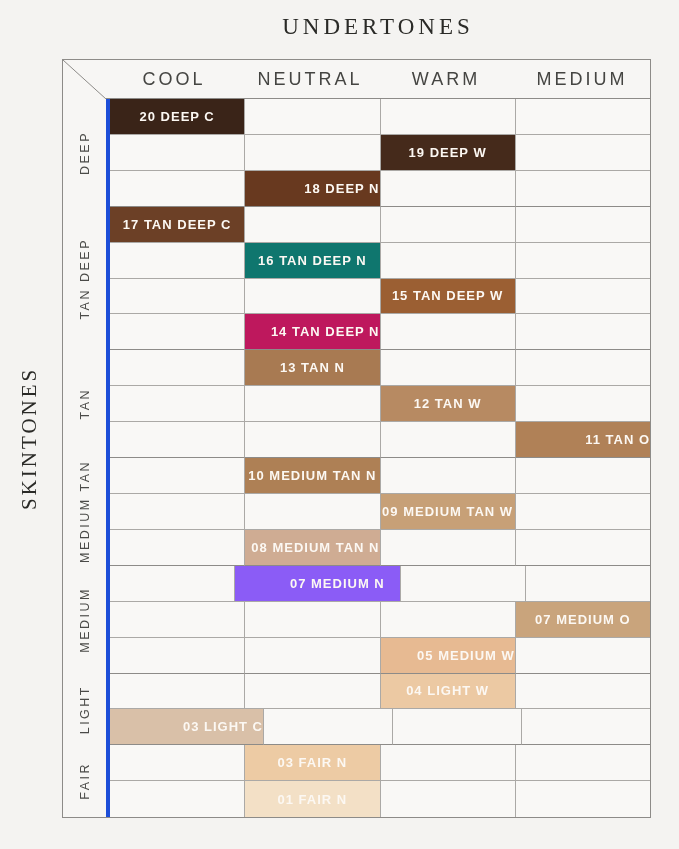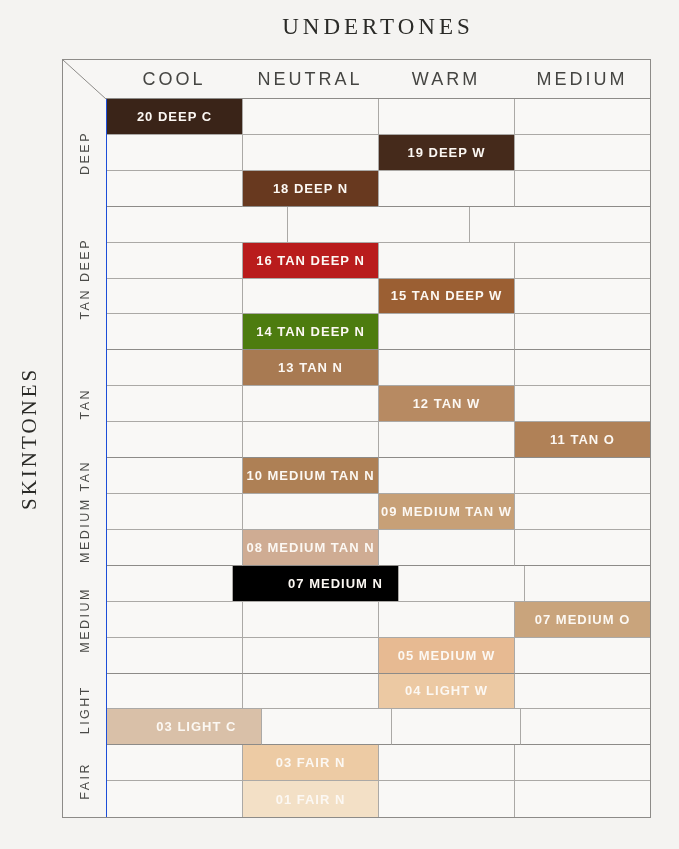--- a/index.html
+++ b/index.html
@@ -15,28 +15,28 @@
   .diag{position:absolute;left:0;top:0;width:43px;height:39px;display:block;}
   .header{position:absolute;left:43px;top:0;width:544px;height:39px;display:flex;
           box-sizing:border-box;border-bottom:1px solid #8D8B88;}
   .hcell{flex:1;display:flex;align-items:center;justify-content:center;
          font-size:18px;letter-spacing:3px;color:#454542;}
   .groups{position:absolute;left:0;top:39px;bottom:0;width:43px;display:flex;flex-direction:column;}
   .group{display:flex;align-items:center;justify-content:center;min-height:0;}
   .glabel{writing-mode:vertical-rl;transform:rotate(180deg);white-space:nowrap;
           font-size:12.5px;letter-spacing:2.5px;color:#4B4B48;}
   .grid{position:absolute;left:43px;top:39px;right:0;bottom:0;display:flex;flex-direction:column;
-        border-left:1px solid #1d4ed8;box-sizing:border-box;}
+        border-left:4px solid #1d4ed8;box-sizing:border-box;}
   .row{flex:1;display:flex;min-height:0;}
   .cell{flex:1;box-sizing:border-box;background:#F9F8F6;
         border-right:1px solid #ABA9A6;border-bottom:1px solid #ABA9A6;
         display:flex;align-items:center;justify-content:center;}
   .row .cell:last-child{border-right:none;}
   .row:last-child .cell{border-bottom:none;}
-  .row.group-end .cell{border-bottom-color:#8D8B88;}
+  .row.group-end .cell{border-bottom-color:#8D8B88;justify-content:flex-end;}
   .swatch-label{font-size:13px;font-weight:bold;letter-spacing:1px;color:#FCF8F3;white-space:nowrap;}
 </style>
 </head>
 <body>
 
 <div class="frame">
   <div class="title">UNDERTONES</div>
   <div class="ylabel">SKINTONES</div>
   <div class="box">
     <svg class="diag" viewBox="0 0 43 39" preserveAspectRatio="none">
@@ -90,43 +90,46 @@
         </div>
         <div class="row group-end">
           <div class="cell"></div>
           <div class="cell" style="background: rgb(104, 57, 31);">
             <span class="swatch-label">18 DEEP N</span>
           </div>
           <div class="cell"></div>
           <div class="cell"></div>
         </div>
         <div class="row">
-          <div class="cell"></div>
-          <div class="cell"></div>
-          <div class="cell"></div>
-        </div>
-        <div class="row">
-          <div class="cell"></div>
-          <div class="cell" style="background: #b91c1c;">
+          <div class="cell" style="background: rgb(108, 64, 38);">
+            <span class="swatch-label">17 TAN DEEP C</span>
+          </div>
+          <div class="cell"></div>
+          <div class="cell"></div>
+          <div class="cell"></div>
+        </div>
+        <div class="row">
+          <div class="cell"></div>
+          <div class="cell" style="background: #0f766e;">
             <span class="swatch-label">16 TAN DEEP N</span>
           </div>
           <div class="cell"></div>
           <div class="cell"></div>
         </div>
         <div class="row">
           <div class="cell"></div>
           <div class="cell"></div>
           <div class="cell" style="background: rgb(155, 95, 51);">
             <span class="swatch-label">15 TAN DEEP W</span>
           </div>
           <div class="cell"></div>
         </div>
         <div class="row group-end">
           <div class="cell"></div>
-          <div class="cell" style="background: #4d7c0f;">
+          <div class="cell" style="background: #be185d;">
             <span class="swatch-label">14 TAN DEEP N</span>
           </div>
           <div class="cell"></div>
           <div class="cell"></div>
         </div>
         <div class="row">
           <div class="cell"></div>
           <div class="cell" style="background: rgb(168, 122, 82);">
             <span class="swatch-label">13 TAN N</span>
           </div>
@@ -168,21 +171,21 @@
         <div class="row group-end">
           <div class="cell"></div>
           <div class="cell" style="background: rgb(207, 172, 147);">
             <span class="swatch-label">08 MEDIUM TAN N</span>
           </div>
           <div class="cell"></div>
           <div class="cell"></div>
         </div>
         <div class="row">
           <div class="cell"></div>
-          <div class="cell" style="background: #000000; padding-left: 40px;">
+          <div class="cell" style="background: #8b5cf6; padding-left: 40px;">
             <span class="swatch-label">07 MEDIUM N</span>
           </div>
           <div class="cell"></div>
           <div class="cell"></div>
         </div>
         <div class="row">
           <div class="cell"></div>
           <div class="cell"></div>
           <div class="cell"></div>
           <div class="cell" style="background: rgb(201, 164, 124);">

